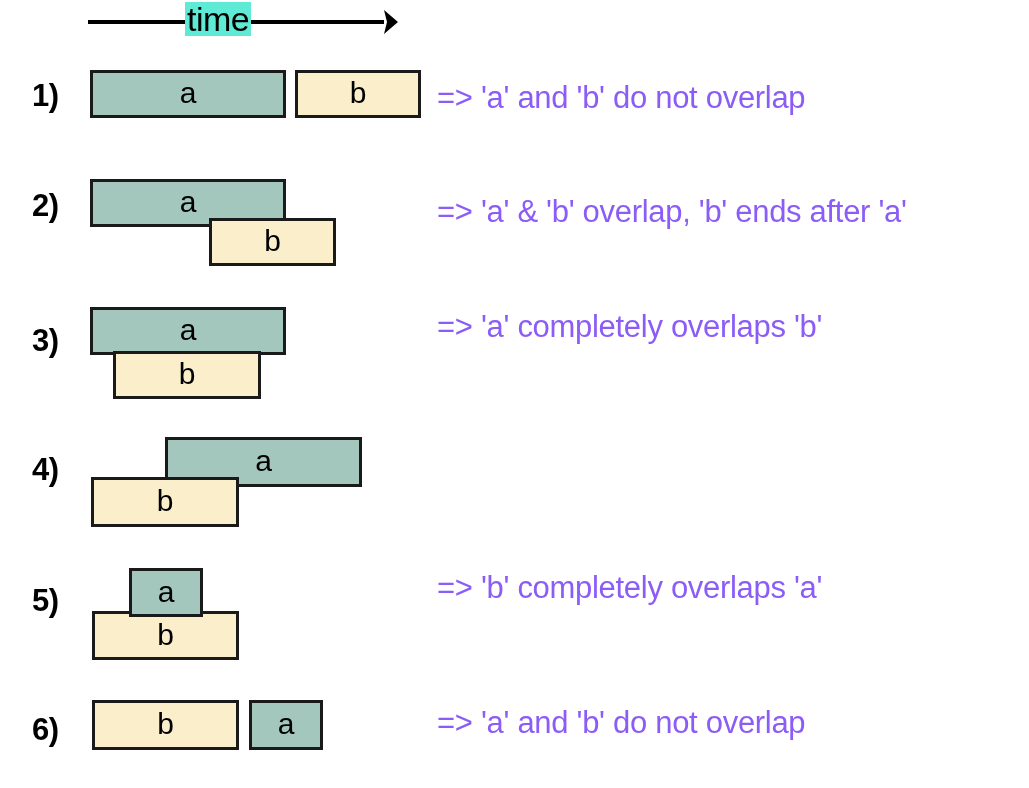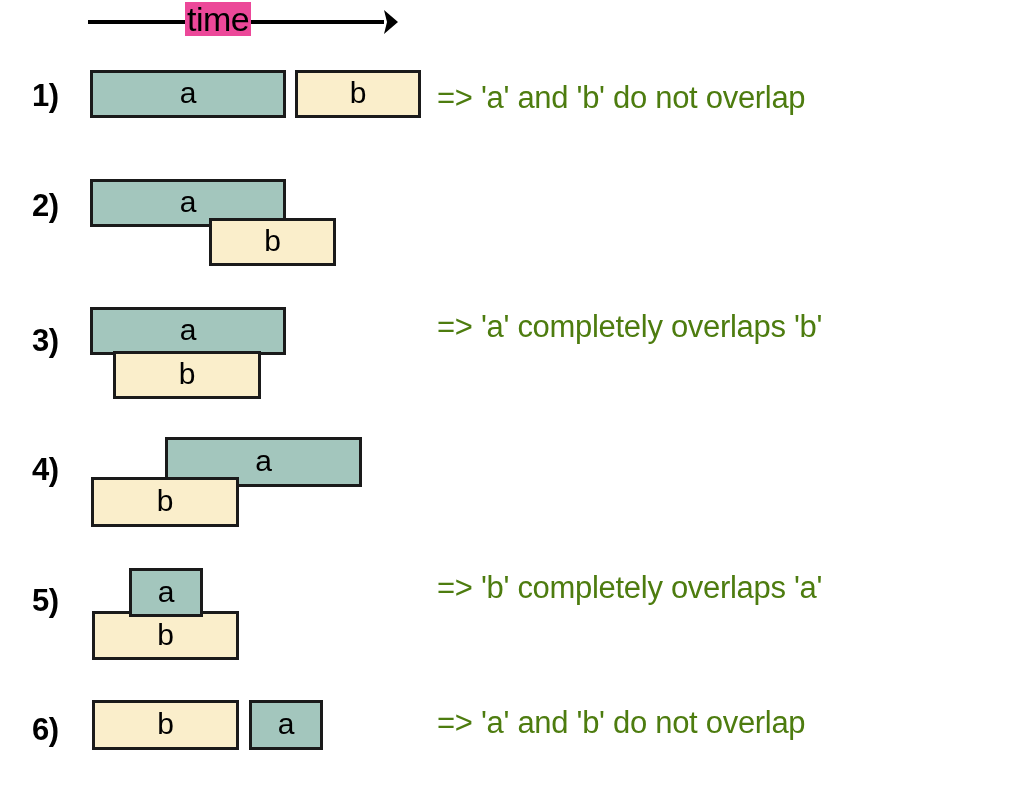--- a/index.html
+++ b/index.html
@@ -34,21 +34,21 @@
   }
   .time-axis svg { display: block; }
   .time-label {
     position: absolute;
     left: 185px;
     top: 2px;
     font-size: 34px;
     line-height: 34px;
     letter-spacing: -0.5px;
     color: #000;
-    background: #ec4899;
+    background: #5eead4;
     padding: 0 2px;
   }
 
   
   .row-num {
     position: absolute;
     font-size: 31px;
     font-weight: bold;
     line-height: 31px;
     color: #000;
@@ -71,21 +71,21 @@
   .box.b { background: #faeecb; }
   .box .lbl { transform: translateY(-1px); }
 
   
   .desc {
     position: absolute;
     left: 437px;
     font-size: 31px;
     line-height: 31px;
     white-space: nowrap;
-    color: #4d7c0f;
+    color: #8b5cf6;
     letter-spacing: -0.3px;
   }
 </style>
 </head>
 <body>
 
 <div id="stage">
 
   <div class="time-axis">
     <svg width="310" height="48" viewBox="0 0 310 48">
@@ -109,20 +109,21 @@
     <span class="lbl">b</span>
   </div>
   <div class="desc" style="top:82px;">=&gt; 'a' and 'b' do not overlap</div>
 
   <div class="box a" style="left:90px; top:179px; width:196px; height:48px; z-index:2;">
     <span class="lbl">a</span>
   </div>
   <div class="box b" style="left:209px; top:218px; width:127px; height:48px; z-index:3;">
     <span class="lbl">b</span>
   </div>
+  <div class="desc" style="top:196px;">=&gt; 'a' &amp; 'b' overlap, 'b' ends after 'a'</div>
 
   <div class="box a" style="left:90px; top:307px; width:196px; height:48px; z-index:2;">
     <span class="lbl">a</span>
   </div>
   <div class="box b" style="left:113px; top:351px; width:148px; height:48px; z-index:3;">
     <span class="lbl">b</span>
   </div>
   <div class="desc" style="top:311px;text-align:center;">=&gt; 'a' completely overlaps 'b'</div>
 
   <div class="box a" style="left:165px; top:437px; width:197px; height:50px; z-index:2;">

